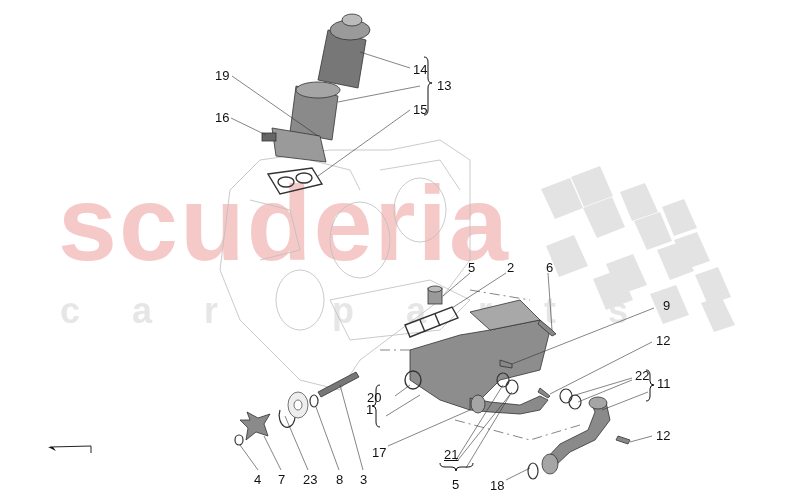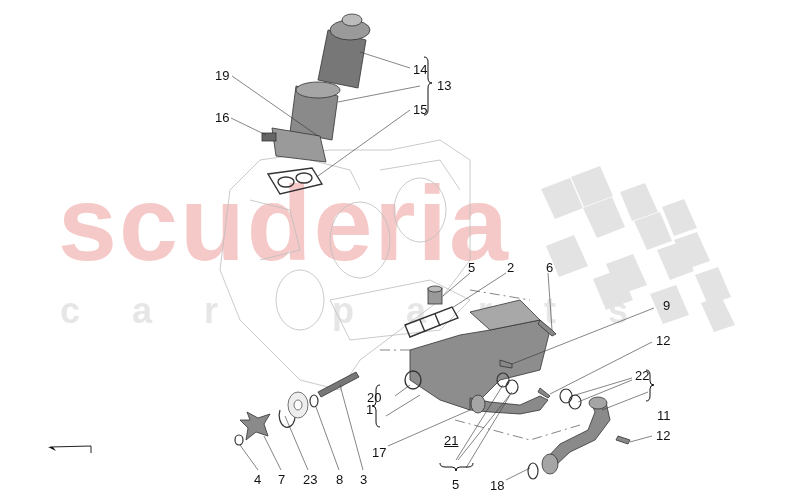--- a/index.html
+++ b/index.html
@@ -178,26 +178,26 @@
   <div class="lbl" style="left:437px;top:80px;">13</div>
   <div class="lbl" style="left:215px;top:70px;">19</div>
   <div class="lbl" style="left:413px;top:104px;text-align:center;">15</div>
   <div class="lbl" style="left:215px;top:112px;">16</div>
   <div class="lbl" style="left:468px;top:262px;">5</div>
   <div class="lbl" style="left:507px;top:262px;">2</div>
   <div class="lbl" style="left:546px;top:262px;">6</div>
   <div class="lbl" style="left:663px;top:300px;">9</div>
   <div class="lbl" style="left:656px;top:335px;">12</div>
   <div class="lbl" style="left:635px;top:370px;">22</div>
-  <div class="lbl" style="left:657px;top:378px;margin-top:32px;">11</div>
+  <div class="lbl" style="left:657px;top:378px;">11</div>
   <div class="lbl" style="left:656px;top:430px;">12</div>
   <div class="lbl" style="left:367px;top:392px;">20</div>
   <div class="lbl" style="left:366px;top:404px;">1</div>
   <div class="lbl" style="left:372px;top:447px;">17</div>
-  <div class="lbl" style="left:444px;top:435px;text-decoration:underline;">21</div>
+  <div class="lbl" style="left:444px;top:449px;text-decoration:underline;">21</div>
   <div class="lbl" style="left:452px;top:479px;">5</div>
   <div class="lbl" style="left:490px;top:480px;">18</div>
   <div class="lbl" style="left:254px;top:474px;">4</div>
   <div class="lbl" style="left:278px;top:474px;">7</div>
   <div class="lbl" style="left:303px;top:474px;">23</div>
   <div class="lbl" style="left:336px;top:474px;">8</div>
   <div class="lbl" style="left:360px;top:474px;">3</div>
 </div>
 
 </body></html>

